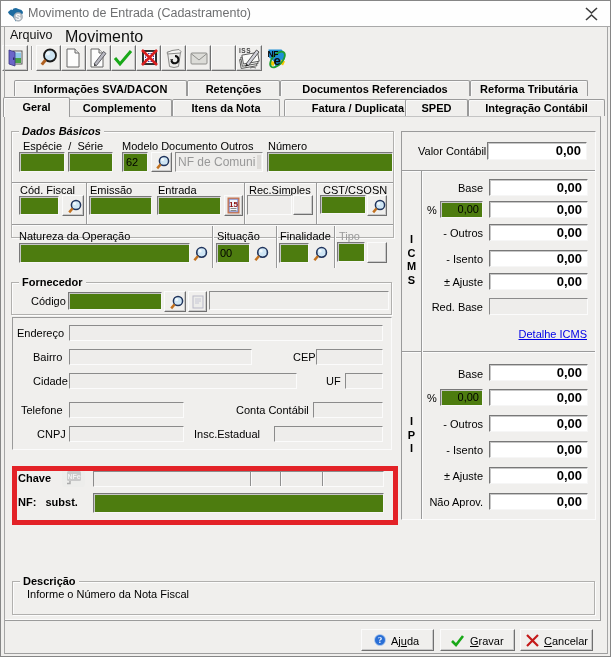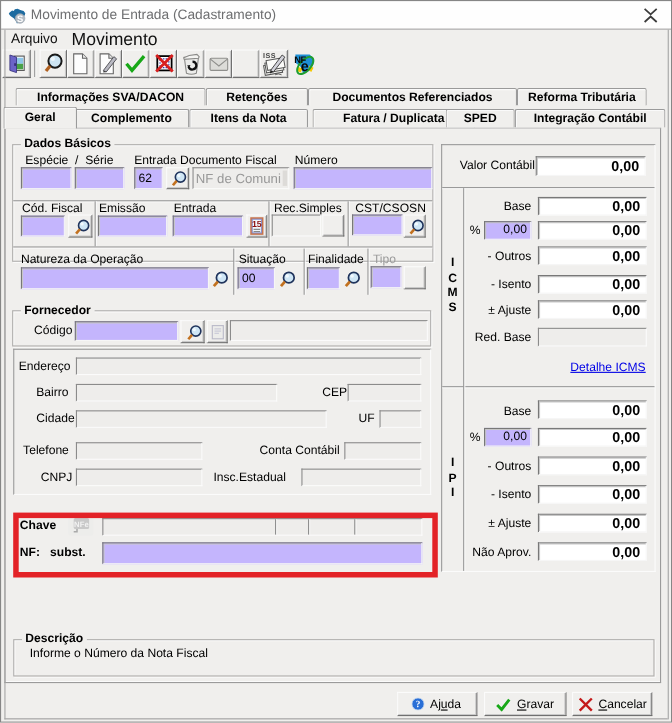--- a/index.html
+++ b/index.html
@@ -1,19 +1,19 @@
 <!DOCTYPE html>
 <html><head><meta charset="utf-8"><style>
 *{margin:0;padding:0;box-sizing:border-box;}
 html,body{width:611px;height:657px;}
 body{position:relative;font-family:"Liberation Sans",sans-serif;background:#f0efed;overflow:hidden;transform:translateZ(0);}
 .abs{position:absolute;}
 .lbl{position:absolute;font-size:11px;color:#000;white-space:nowrap;}
 .b{font-weight:bold;}
-.in{position:absolute;background:#c4b5fd;border:1px solid #787878;border-right-color:#f6f6f6;border-bottom-color:#f6f6f6;box-shadow:inset 1px 1px 0 #c7c7c7;}
+.in{position:absolute;background:#4d7c0f;border:1px solid #787878;border-right-color:#f6f6f6;border-bottom-color:#f6f6f6;box-shadow:inset 1px 1px 0 #c7c7c7;}
 .gin{position:absolute;background:#eeedeb;border:1px solid #8b8b8b;border-right-color:#fbfbfb;border-bottom-color:#fbfbfb;}
 .btn{position:absolute;background:#f0efed;border:1px solid #fbfbfb;border-right-color:#707070;border-bottom-color:#707070;box-shadow:inset -1px -1px 0 #c9c9c9;}
 .grp{position:absolute;border:1px solid #b1b0ae;box-shadow:inset 1px 1px 0 #fcfcfc, 1px 1px 0 #fcfcfc;}
 .gt{position:absolute;top:-7px;left:7px;background:#f0efed;padding:0 3px;font-size:11px;font-weight:bold;white-space:nowrap;}
 .vline{position:absolute;width:1px;background:#9a9a9a;box-shadow:1px 0 0 #fbfbfb;}
 .hline{position:absolute;height:1px;background:#9a9a9a;box-shadow:0 1px 0 #fbfbfb;}
 .tab{position:absolute;background:#f0efed;border:1px solid #9a9a9a;border-bottom:none;border-radius:2px 2px 0 0;box-shadow:inset 1px 1px 0 #fafafa;font-size:11px;font-weight:bold;text-align:center;}
 .num{position:absolute;background:#fff;border:1px solid #787878;border-right-color:#f6f6f6;border-bottom-color:#f6f6f6;box-shadow:inset 1px 1px 0 #c7c7c7;font-size:13px;font-weight:bold;text-align:right;padding-right:5px;line-height:16px;}
 svg{position:absolute;}
 </style></head>
@@ -123,27 +123,27 @@
 <div class="tab" style="left:470px;top:80px;width:118px;height:16px;line-height:16px;">Reforma Tributária</div>
 <div class="tab" style="left:67px;top:99px;width:105px;height:17px;line-height:17px;">Complemento</div>
 <div class="tab" style="left:172px;top:99px;width:108px;height:17px;line-height:17px;">Itens da Nota</div>
 <div class="tab" style="left:284px;top:99px;width:148px;height:17px;line-height:17px;">Fatura / Duplicata</div>
 <div class="tab" style="left:405px;top:99px;width:63px;height:17px;line-height:17px;">SPED</div>
 <div class="tab" style="left:468px;top:99px;width:137px;height:17px;line-height:17px;">Integração Contábil</div>
 <div class="tab" style="left:3px;top:97px;width:67px;height:20px;line-height:18px;z-index:5;">Geral</div>
 
 <div class="abs" style="left:4px;top:116px;width:597px;height:505px;border:1px solid #9b9b9b;border-top-color:#c4c4c4;box-shadow:inset 0 -1px 0 #fbfbfb;"></div>
 
-<div class="grp" style="left:11px;top:131px;width:383px;height:107px;">
+<div class="grp" style="left:11px;top:131px;width:383px;height:107px;font-style:italic;">
   <div class="gt">Dados Básicos</div>
 </div>
 <div class="lbl" style="left:23px;top:140px;">Espécie&nbsp; /&nbsp; Série</div>
 <div class="in" style="left:19px;top:152px;width:46px;height:20px;"></div>
 <div class="in" style="left:68px;top:152px;width:45px;height:20px;"></div>
-<div class="lbl" style="left:122px;top:140px;">Entrada Documento Fiscal</div>
+<div class="lbl" style="left:122px;top:140px;">Modelo Documento Outros</div>
 <div class="in" style="left:122px;top:152px;width:26px;height:20px;font-size:11px;line-height:18px;padding-left:3px;">62</div>
 <div class="btn" style="left:151px;top:152px;width:21px;height:20px;">
     <svg style="left:2px;top:1px;" width="17" height="18" viewBox="0 0 17 18">
       <circle cx="10" cy="7" r="4.6" fill="#cfe6f5" stroke="#20345c" stroke-width="1.5"></circle>
       <circle cx="8.6" cy="5.6" r="1.5" fill="#f2f9fd"></circle>
       <path d="M6.6 10.4 L3.2 14.4" stroke="#c2711f" stroke-width="2.4"></path>
     </svg>
   </div>
 <div class="gin" style="left:175px;top:152px;width:88px;height:20px;">
     <span style="position:absolute;left:2px;top:2px;font-size:12px;color:#989898;white-space:nowrap;overflow:hidden;width:80px;">NF de Comuni</span>

